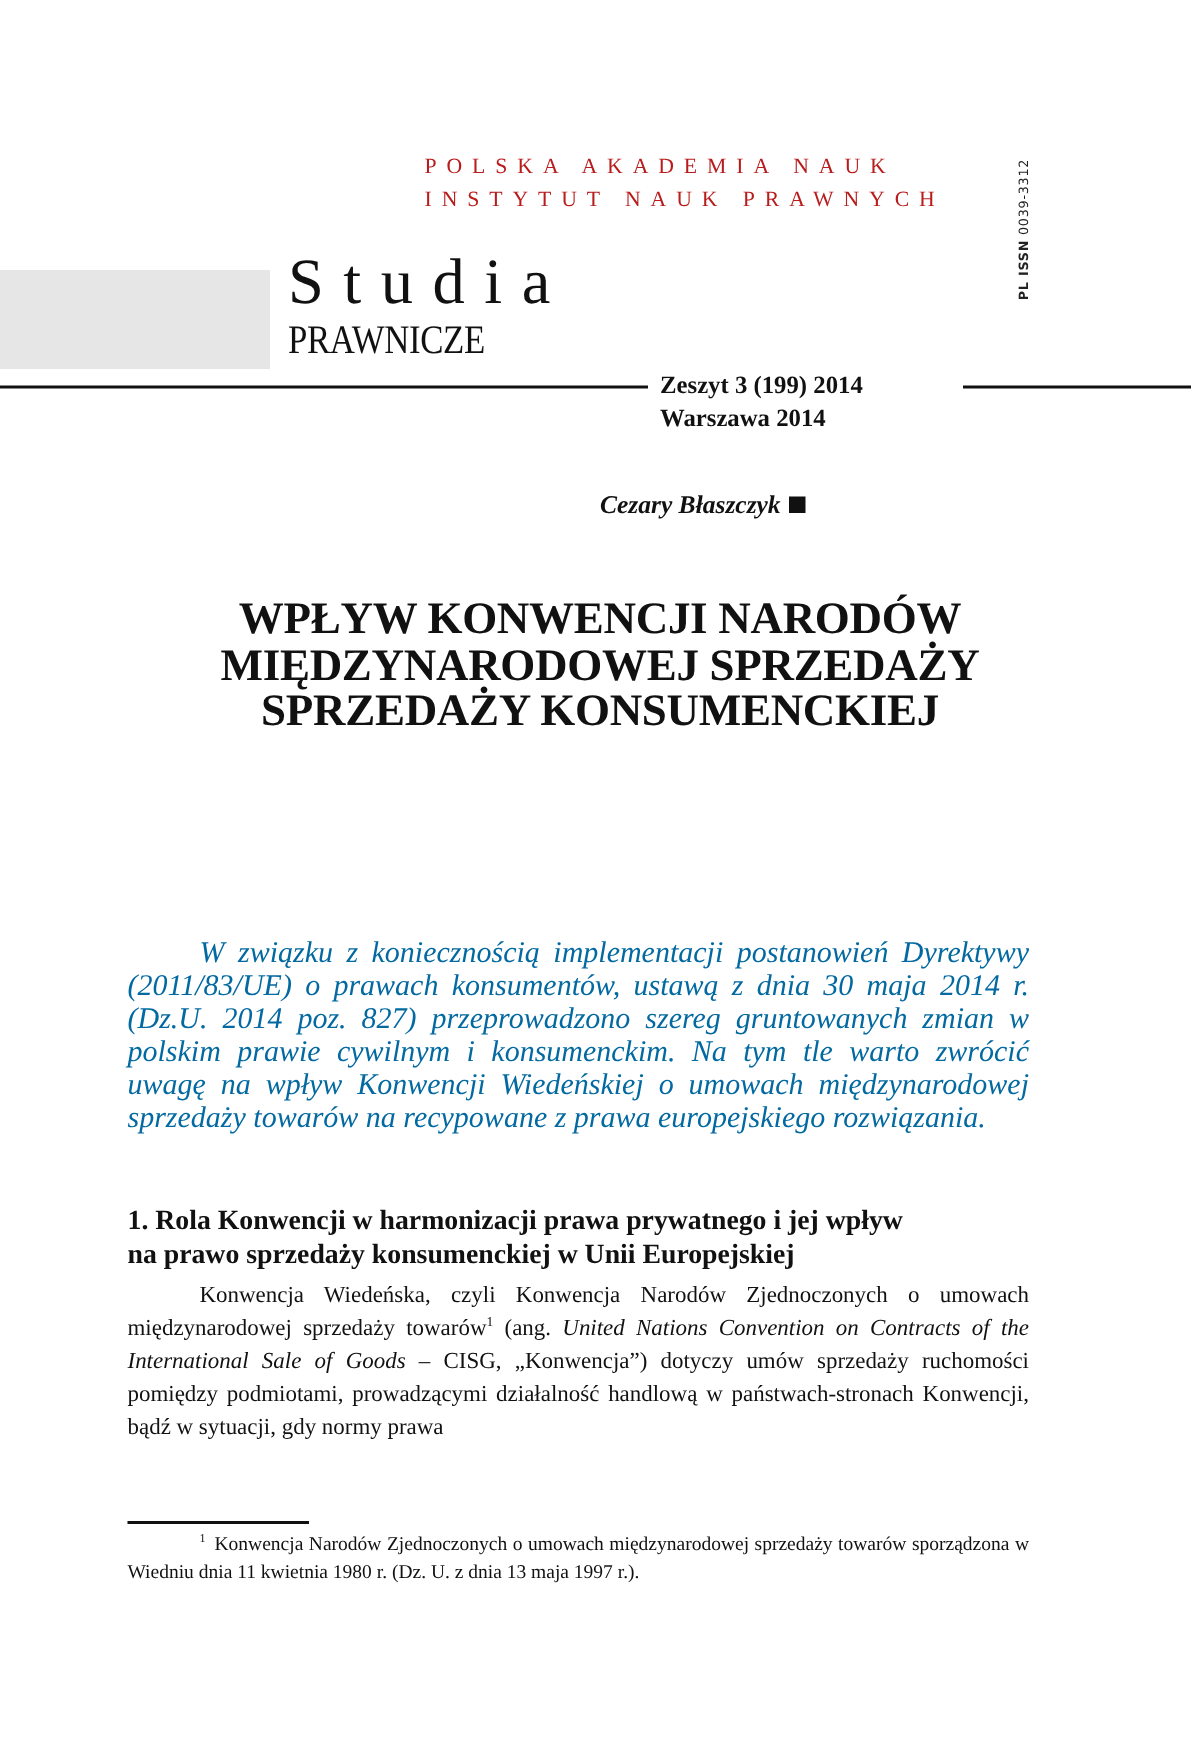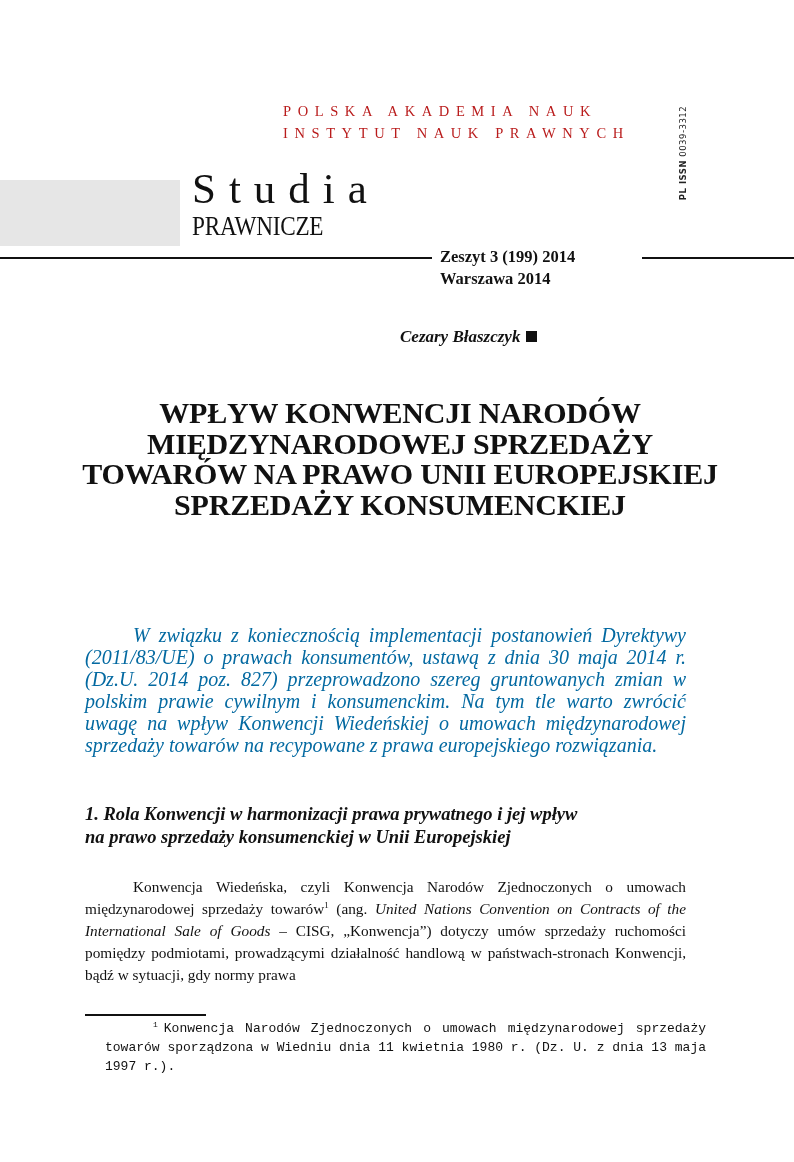--- a/index.html
+++ b/index.html
@@ -25,29 +25,29 @@
 
     .author { left: 400px; top: 325px; width: 287px; text-align: left; font-size: 17px; font-style: italic; font-weight: bold; font-family: "Liberation Serif", serif; line-height: 24px; white-space: nowrap; }
     .author .sq { display: inline-block; width: 11px; height: 11px; background: #111; margin-left: 6px; vertical-align: 0px; }
 
     .title { left: 80px; top: 398px; width: 640px; text-align: center; font-size: 30px; line-height: 30.5px; font-family: "Liberation Serif", serif; font-weight: bold; color: #111; letter-spacing: -0.2px; }
     .title div { white-space: nowrap; }
 
     .abstract { left: 85px; top: 624px; width: 601px; font-size: 20px; line-height: 22px; font-style: italic; text-align: justify; font-family: Liberation Serif, serif; color: #0369a1; }
     .abstract p { margin: 0; text-indent: 48px; }
 
-    .section { left: 85px; top: 803px; width: 620px; font-size: 18.5px; line-height: 23px; font-weight: bold; font-family: "Liberation Serif", serif; color: #111; font-style: italic; }
+    .section { left: 85px; top: 803px; width: 620px; font-size: 18.5px; line-height: 23px; font-weight: bold; font-family: "Liberation Serif", serif; color: #111; }
     .section div { white-space: nowrap; }
 
-    .body-text { left: 85px; top: 876px; width: 601px; font-size: 15.3px; line-height: 22px; text-align: justify; font-family: "Liberation Serif", serif; color: #111; }
+    .body-text { left: 85px; top: 853px; width: 601px; font-size: 15.3px; line-height: 22px; text-align: justify; font-family: "Liberation Serif", serif; color: #111; }
     .body-text p { margin: 0; text-indent: 48px; }
     .body-text sup { font-size: 9px; vertical-align: 6px; line-height: 0; }
 
     .fn-rule { left: 85px; top: 1014px; width: 121px; height: 2px; background: #111; }
-    .footnote { left: 85px; top: 1019px; width: 601px; font-size: 13px; line-height: 19px; text-align: justify; font-family: Liberation Mono, monospace; color: #111; margin-left: 20px; }
+    .footnote { left: 85px; top: 1019px; width: 601px; font-size: 13px; line-height: 19px; text-align: justify; font-family: Liberation Serif, serif; color: #111; }
     .footnote p { margin: 0; text-indent: 48px; }
     .footnote sup { font-size: 8px; vertical-align: 5px; line-height: 0; margin-right: 6px; }
   </style>
 </head>
 <body>
 
 <div class="abs inst">
   <div>POLSKA AKADEMIA NAUK</div>
   <div>INSTYTUT NAUK PRAWNYCH</div>
 </div>
@@ -69,21 +69,20 @@
   <div>Warszawa 2014</div>
 </div>
 
 <div class="abs author">
   <span>Cezary Błaszczyk</span><span class="sq"></span>
 </div>
 
 <div class="abs title">
   <div>WPŁYW KONWENCJI NARODÓW</div>
   <div>MIĘDZYNARODOWEJ SPRZEDAŻY</div>
-  <div>TOWARÓW NA PRAWO UNII EUROPEJSKIEJ</div>
   <div>SPRZEDAŻY KONSUMENCKIEJ</div>
 </div>
 
 <div class="abs abstract">
   <p>W związku z koniecznością implementacji postanowień Dyrektywy (2011/83/UE) o prawach konsumentów, ustawą z dnia 30 maja 2014 r. (Dz.U. 2014 poz. 827) przeprowadzono szereg gruntowanych zmian w polskim prawie cywilnym i konsumenckim. Na tym tle warto zwrócić uwagę na wpływ Konwencji Wiedeńskiej o umowach międzynarodowej sprzedaży towarów na recypowane z prawa europejskiego rozwiązania.</p>
 </div>
 
 <div class="abs section">
   <div>1. Rola Konwencji w harmonizacji prawa prywatnego i jej wpływ</div>
   <div>na prawo sprzedaży konsumenckiej w Unii Europejskiej</div>

